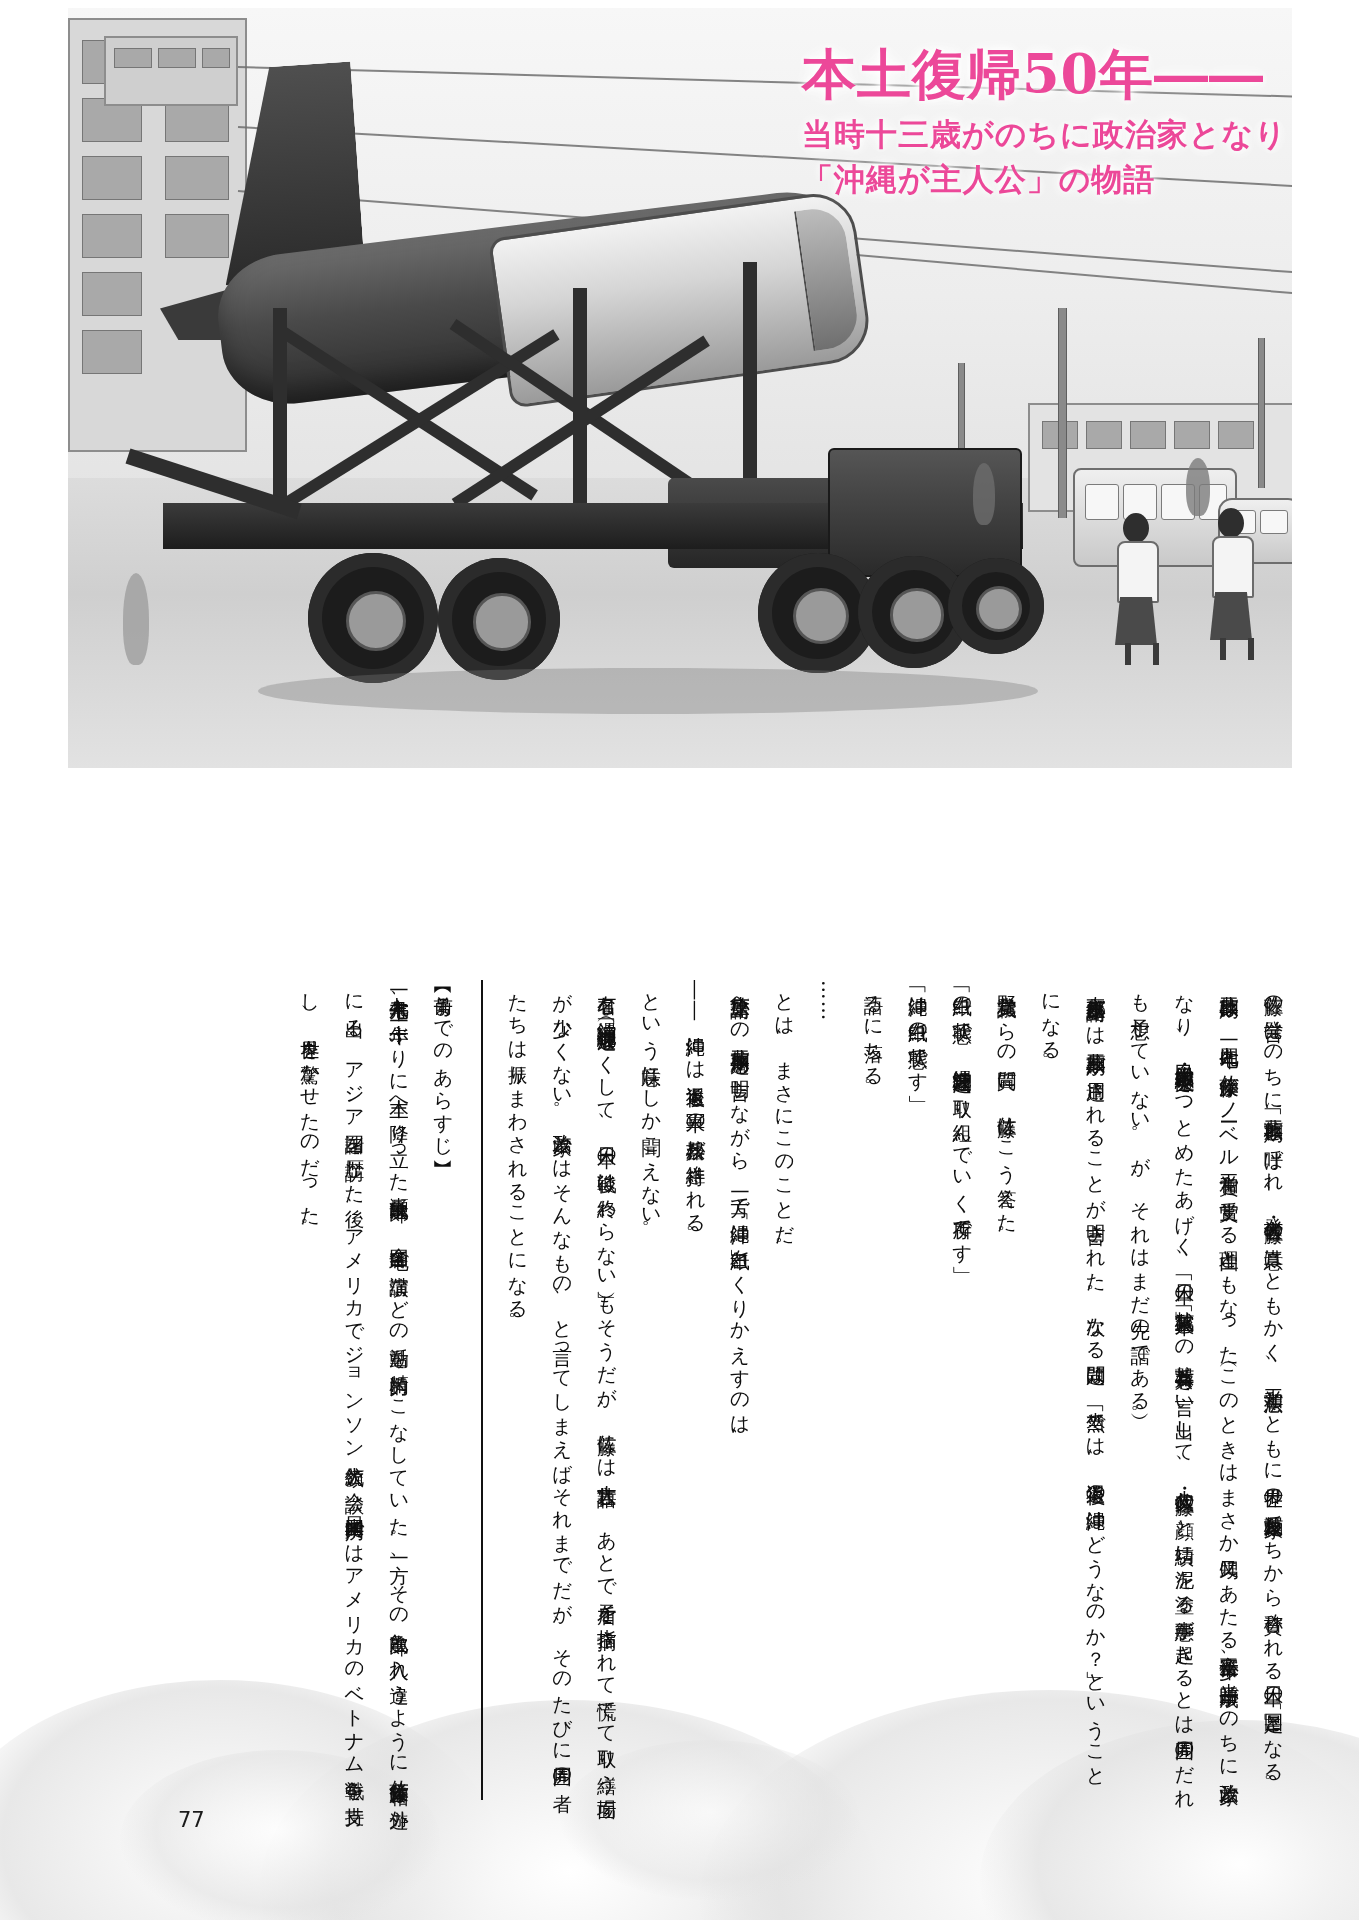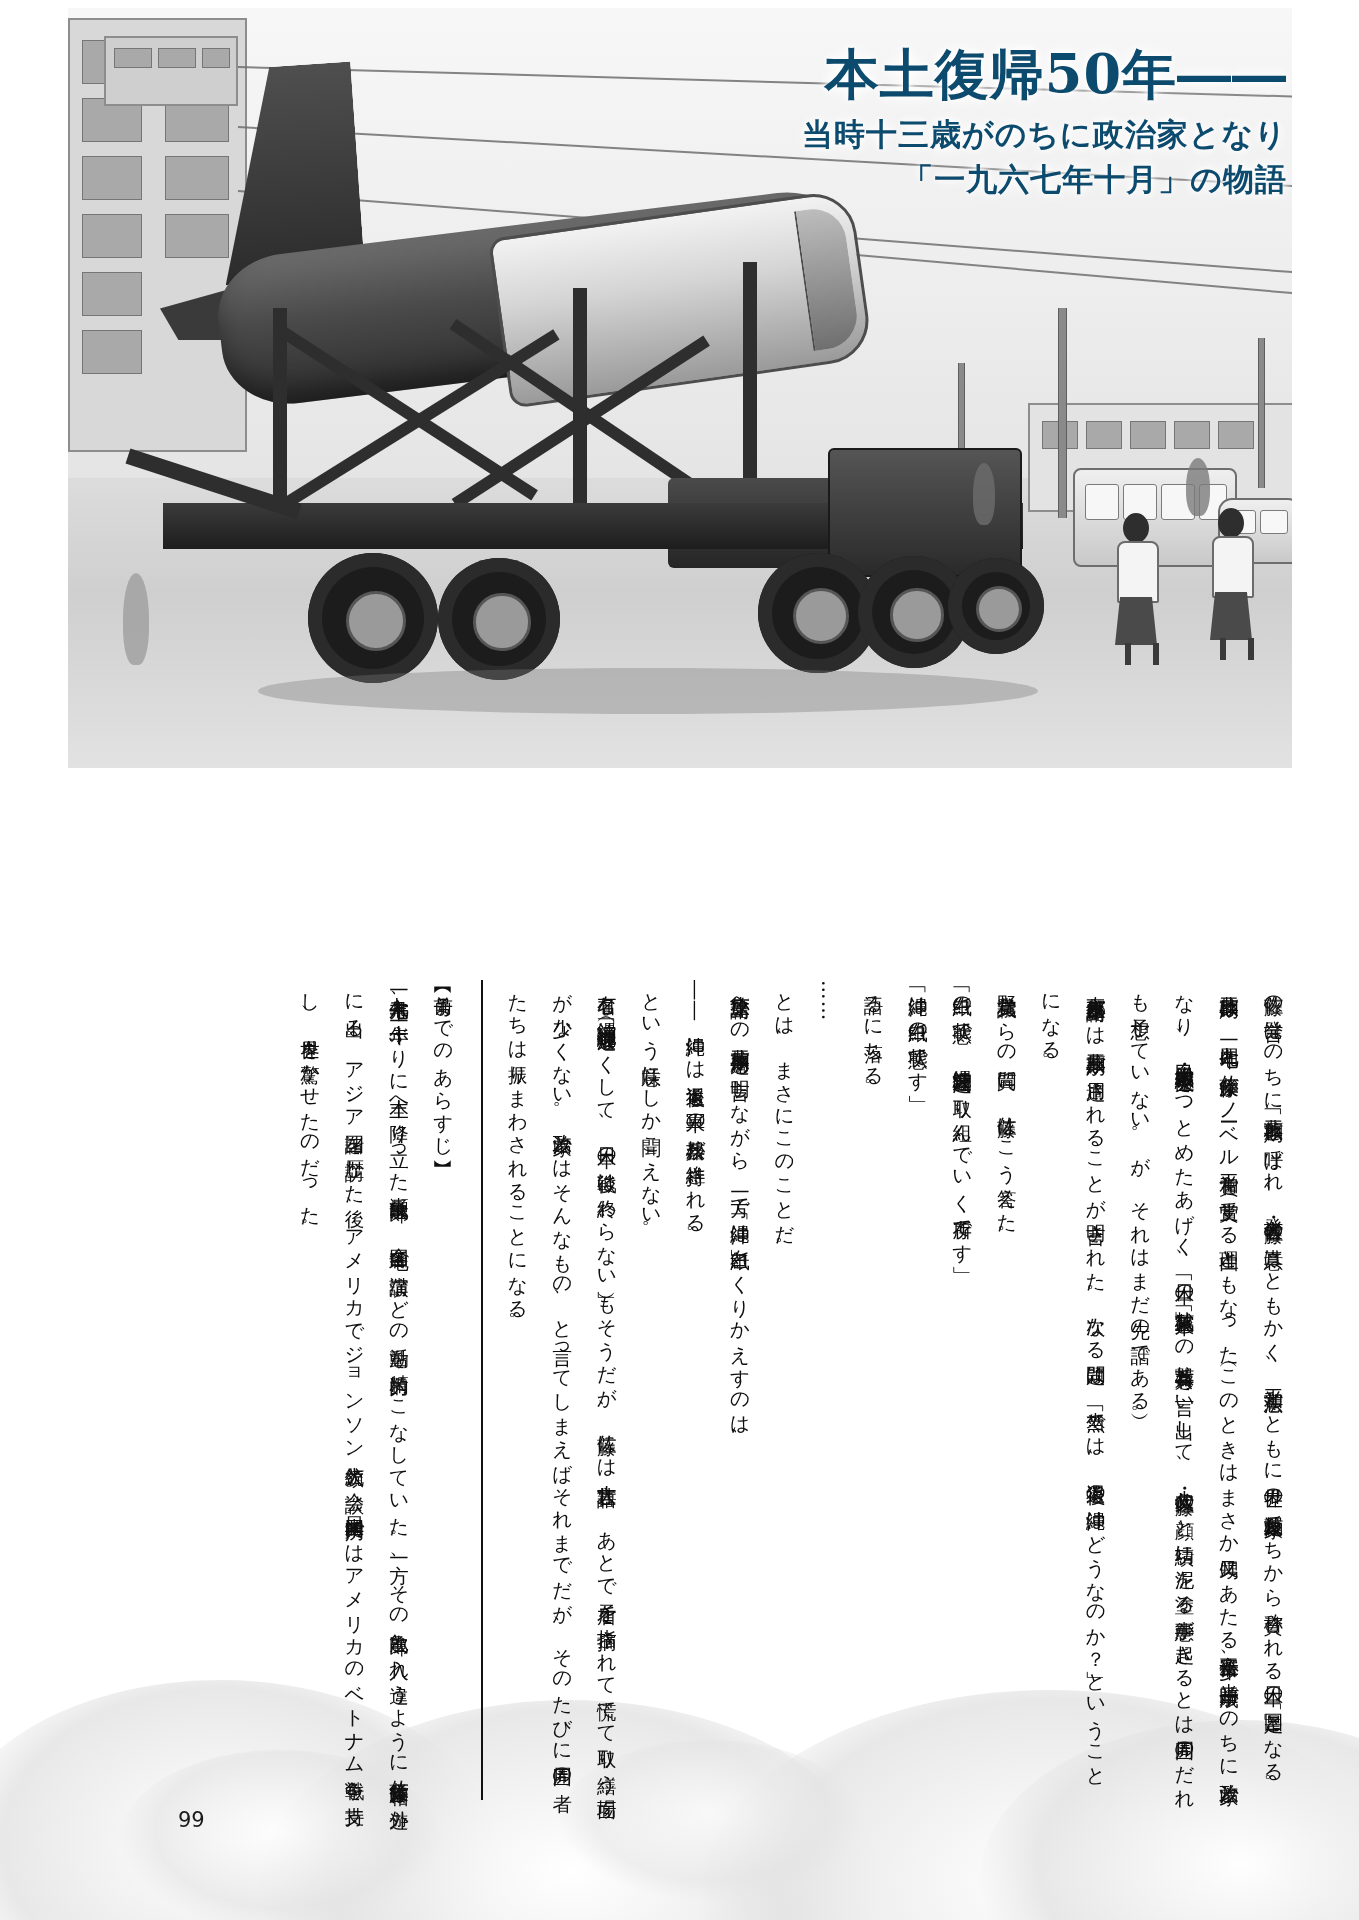--- a/index.html
+++ b/index.html
@@ -197,22 +197,22 @@
     background: #9d9d9d;
     border-radius: 50% 50% 40% 40%;
     opacity: .8;
   }
 
   
   .headline {
     position: absolute;
     right: 72px;
     top: 44px;
-    text-align: right;
-    color: #0c4a6e;
+    text-align: left;
+    color: #ec4899;
     text-shadow: 0 0 6px #fff, 0 0 12px #fff, 0 0 18px #fff;
   }
   .headline .h1 {
     font-family: "DejaVu Serif", serif;
     font-weight: bold;
     font-size: 54px;
     line-height: 1.12;
     letter-spacing: 1px;
   }
   .headline .h2 {
@@ -380,21 +380,21 @@
   <div class="blob" style="left:55px;top:565px;width:26px;height:92px;"></div>
   <div class="blob" style="left:905px;top:455px;width:22px;height:62px;background:#6d6d6d;"></div>
   <div class="blob" style="left:1118px;top:450px;width:24px;height:58px;background:#7a7a7a;"></div>
 
   <div class="blob" style="left:190px;top:660px;width:780px;height:46px;background:rgba(120,120,120,.45);border-radius:50%;"></div>
 </div>
 
 <div class="headline">
   <div class="h1">本土復帰50年――</div>
   <div class="h2">当時十三歳がのちに政治家となり</div>
-  <div class="h3">「一九六七年十月」の物語</div>
+  <div class="h3">「沖縄が主人公」の物語</div>
 </div>
 
 <div class="clouds">
   <div class="cloud" style="left:-60px;bottom:-120px;width:560px;height:360px;"></div>
   <div class="cloud" style="left:260px;bottom:-160px;width:620px;height:380px;"></div>
   <div class="cloud" style="left:700px;bottom:-190px;width:700px;height:420px;"></div>
   <div class="cloud" style="left:980px;bottom:-120px;width:520px;height:320px;"></div>
   <div class="cloud" style="left:120px;bottom:-10px;width:320px;height:180px;opacity:.75;"></div>
   <div class="cloud" style="left:560px;bottom:20px;width:300px;height:160px;opacity:.6;"></div>
 </div>
@@ -412,13 +412,13 @@
   <p>小笠原諸島への非核三原則適用を明言しながら、一方で「沖縄は白紙」とくりかえすのは、</p>
   <p>――沖縄には返還後も米軍の核兵器が維持される。</p>
   <p>という意味にしか聞こえない。</p>
   <p>有名な沖縄演説（「沖縄返還なくして、日本の戦後は終わらない」）もそうだが、佐藤には大言壮語し、あとで矛盾を指摘されて慌てて取り繕う場面が少なくない。政治家とはそんなもの、と言ってしまえばそれまでだが、そのたびに周囲の者たちは振りまわされることになる。</p>
   <div class="summary">
     <p>【前号までのあらすじ】</p>
     <p>一九六七年十月、十一年ぶりに本土へ降り立った瀬長亀次郎は、全国各地で講演などの活動を精力的にこなしていた。一方、その亀次郎と入れ違うように佐藤栄作首相は外遊に出る。アジア諸国を歴訪した後、アメリカでジョンソン大統領と会談。日米共同声明ではアメリカのベトナム戦争を支持し、世界を驚かせたのだった。</p>
   </div>
 </div>
 
-<div class="page-number">99</div>
+<div class="page-number">77</div>
 
 </body></html>

